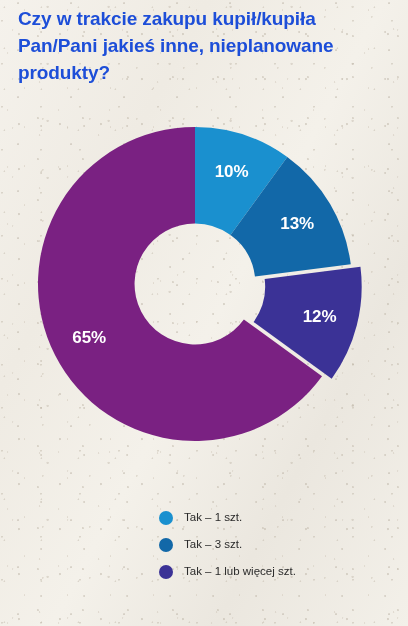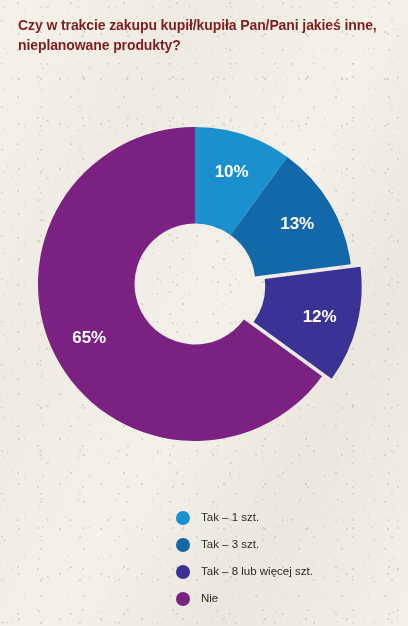--- a/index.html
+++ b/index.html
@@ -39,26 +39,26 @@
       47px 51px, 39px 43px, 55px 49px, 41px 45px,
       59px 53px, 45px 41px, 51px 57px, 43px 47px,
       100% 100%;
     pointer-events: none;
   }
 
   
   #chart-title {
     position: absolute;
     left: 18px;
-    top: 16px;
+    top: 6px;
     width: 372px;
-    font-size: 14px;
+    font-size: 19px;
     font-weight: bold;
     line-height: 1.42;
-    color: #7f1d1d;
+    color: #1d4ed8;
     letter-spacing: -0.1px;
   }
 
   
   #donut-chart {
     position: absolute;
     left: 0;
     top: 52px;
     width: 370px;
     height: 420px;
@@ -71,21 +71,21 @@
     font-size: 17px;
     font-weight: bold;
     fill: #ffffff;
     text-anchor: middle;
     dominant-baseline: central;
   }
 
   
   #legend {
     position: absolute;
-    left: 176px;
+    left: 159px;
     top: 504px;
     width: 230px;
   }
   .legend-item {
     display: flex;
     align-items: center;
     height: 27px;
   }
   .legend-swatch {
     width: 14px;
@@ -129,19 +129,15 @@
   <div class="legend-item">
     <span class="legend-swatch" style="background: rgb(26, 144, 207);"></span>
     <span class="legend-label">Tak – 1 szt.</span>
   </div>
   <div class="legend-item">
     <span class="legend-swatch" style="background: rgb(18, 104, 168);"></span>
     <span class="legend-label">Tak – 3 szt.</span>
   </div>
   <div class="legend-item">
     <span class="legend-swatch" style="background: rgb(59, 50, 150);"></span>
-    <span class="legend-label">Tak – 8 lub więcej szt.</span>
-  </div>
-  <div class="legend-item">
-    <span class="legend-swatch" style="background: rgb(122, 33, 130);"></span>
-    <span class="legend-label">Nie</span>
+    <span class="legend-label">Tak – 1 lub więcej szt.</span>
   </div>
 </div>
 
 </body></html>

